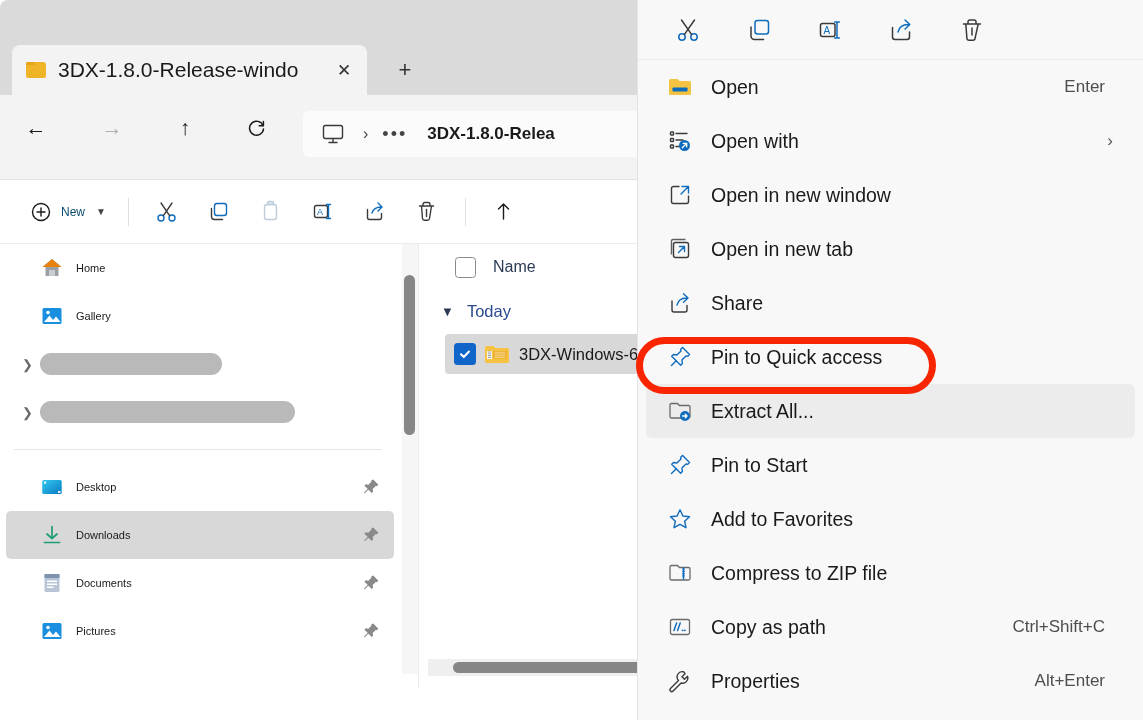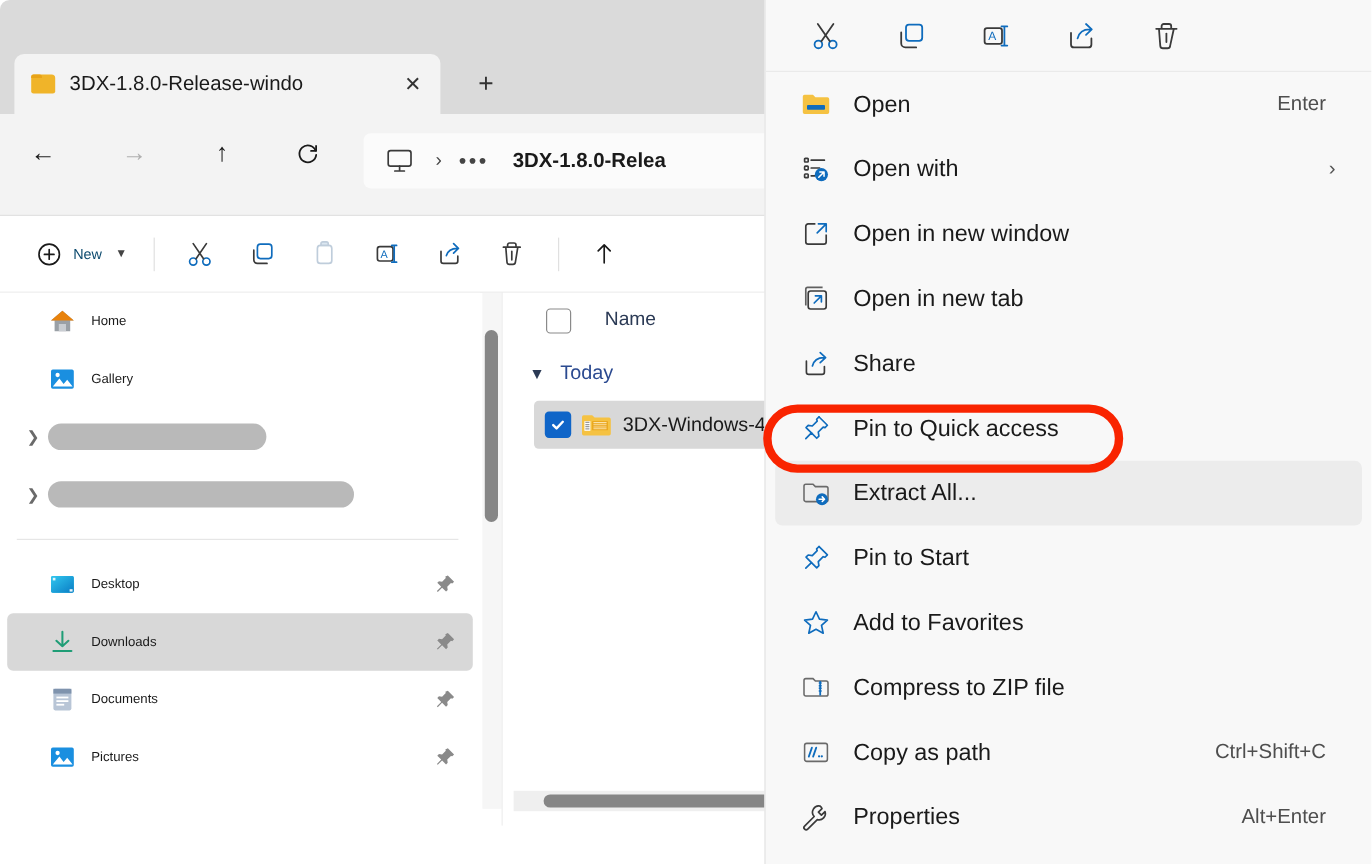--- a/index.html
+++ b/index.html
@@ -32,21 +32,21 @@
   .tab-folder-icon { width: 20px; height: 17px; position: relative; flex: 0 0 auto; margin-right: 12px; }
   .tab-folder-icon .back {
     position: absolute; left: 0; top: 0; width: 20px; height: 16px;
     background: #f0b429; border-radius: 2px 3px 2px 2px;
   }
   .tab-folder-icon .tabtop {
     position: absolute; left: 0; top: 0; width: 9px; height: 3px;
     background: #e8a317; border-radius: 2px 2px 0 0;
   }
   .tab-title {
-    font-size: 17px; color: #1a1a1a; white-space: nowrap;
+    font-size: 21px; color: #1a1a1a; white-space: nowrap;
     overflow: hidden; flex: 1 1 auto;
     -webkit-mask-image: linear-gradient(to right, #000 88%, transparent 100%);
     mask-image: linear-gradient(to right, #000 88%, transparent 100%);
   }
   .tab-close {
     width: 30px; height: 30px; flex: 0 0 auto;
     display: flex; align-items: center; justify-content: center;
     font-size: 17px; color: #333; border-radius: 4px;
   }
   .tab-new {
@@ -141,21 +141,21 @@
     position: absolute; left: 419px; top: 244px; width: 241px; height: 444px;
     background: #ffffff; overflow: hidden;
   }
   .col-header {
     display: flex; align-items: center; height: 46px; padding-left: 36px;
   }
   .checkbox-empty {
     width: 21px; height: 21px; border: 1.6px solid #8a8a8a; border-radius: 3.5px;
     background: #ffffff; flex: 0 0 auto;
   }
-  .col-name { font-size: 16px; color: #2b3a55; margin-left: 28px; }
+  .col-name { font-size: 16px; color: #2b3a55; margin-left: 17px; }
   .group-header { display: flex; align-items: center; height: 42px; padding-left: 22px; }
   .group-caret { font-size: 13px; color: #2b3a55; margin-right: 13px; }
   .group-label { font-size: 16.5px; color: #2b4a90; }
   .file-row {
     display: flex; align-items: center; height: 40px; margin: 2px 6px 0 26px;
     background: #d8d8d8; border-radius: 4px; padding-left: 9px;
   }
   .checkbox-checked {
     width: 22px; height: 22px; border-radius: 3.5px; background: #0f65c8;
     display: flex; align-items: center; justify-content: center; flex: 0 0 auto;
@@ -457,21 +457,21 @@
         </span>
         <span class="zip-icon">
           <svg width="26" height="22" viewBox="0 0 26 22">
             <path d="M1 4.5a1.5 1.5 0 0 1 1.5-1.5h7l2 2h12A1.5 1.5 0 0 1 25 6.5v12A1.5 1.5 0 0 1 23.5 20h-21A1.5 1.5 0 0 1 1 18.5z" fill="#f5c242"></path>
             <rect x="3" y="8" width="5" height="8" fill="#ffffff"></rect>
             <path d="M3.8 9h3.4M3.8 10.8h3.4M3.8 12.6h3.4M3.8 14.4h3.4" stroke="#9a9a9a" stroke-width="1"></path>
             <rect x="9.5" y="8" width="13" height="7.5" fill="#e8a317"></rect>
             <path d="M10.5 9.2h11M10.5 11h11M10.5 12.8h11M10.5 14.3h11" stroke="#fbe2a8" stroke-width="0.9"></path>
           </svg>
         </span>
-        <span class="file-name">3DX-Windows-4</span>
+        <span class="file-name">3DX-Windows-6</span>
       </div>
     </div>
 
     <div class="hscroll-track"></div>
     <div class="hscroll-thumb"></div>
 
   </div>
 
   <div class="ctxmenu">
 

